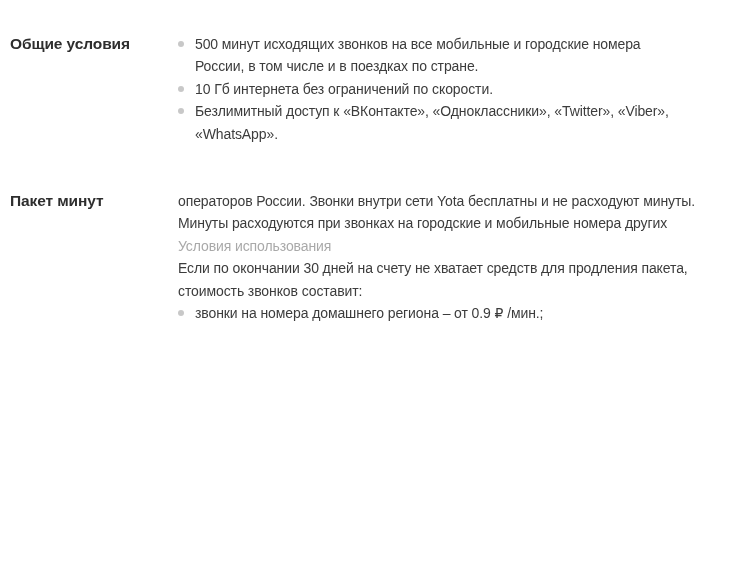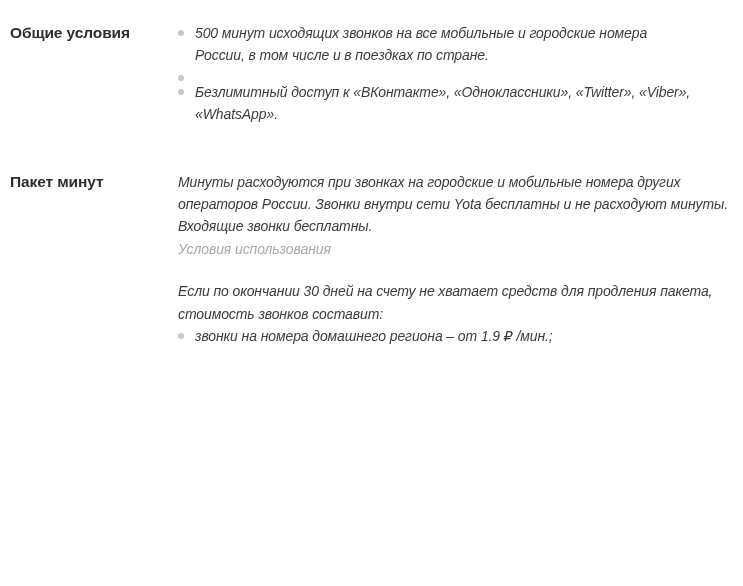--- a/index.html
+++ b/index.html
@@ -11,21 +11,21 @@
     width: 743px;
     height: 586px;
     overflow: hidden;
     font-family: "Liberation Sans", "DejaVu Sans", sans-serif;
     font-size: 14px;
     line-height: 22.4px;
     letter-spacing: -0.1px;
     color: var(--text, #3c3c3c);
   }
   .page {
-    padding-top: 22px;
+    padding-top: 33px;
     box-sizing: border-box;
     width: 618px;
   }
   .row {
     display: flex;
     align-items: flex-start;
   }
   .row + .row {
     margin-top: 45px;
   }
@@ -37,21 +37,20 @@
   .heading {
     margin: 0;
     font-size: 15.5px;
     font-weight: 700;
     line-height: 22.4px;
     color: var(--heading, #2e2e2e);
   }
   .col-right {
     flex: 1 1 auto;
     min-width: 0;
-    font-style: italic;
   }
   .bullet-list {
     margin: 0;
     padding: 0;
     list-style: none;
   }
   .bullet-item {
     display: flex;
     align-items: flex-start;
   }
@@ -72,21 +71,20 @@
   .para {
     margin: 0;
   }
   .muted-label {
     color: var(--muted, #a9a9a9);
   }
   .para-add {
     margin-top: 25px;
   }
   .para-renew {
-    margin-top: 20px;
   }
 </style>
 </head>
 <body>
 
 <div class="page">
 
   <section class="row">
     <div class="col-left">
       <h3 class="heading">Общие условия</h3>
@@ -95,57 +93,59 @@
       <ul class="bullet-list">
         <li class="bullet-item">
           <span class="dot"></span>
           <div class="li-text">
             <div class="line">500 минут исходящих звонков на все мобильные и городские номера</div>
             <div class="line">России, в том числе и в поездках по стране.</div>
           </div>
         </li>
         <li class="bullet-item">
           <span class="dot"></span>
+          <div class="li-text">
+            <div class="line">10 Гб интернета без ограничений по скорости.</div>
+          </div>
         </li>
         <li class="bullet-item">
           <span class="dot"></span>
           <div class="li-text">
             <div class="line">Безлимитный доступ к «ВКонтакте», «Одноклассники», «Twitter», «Viber»,</div>
             <div class="line">«WhatsApp».</div>
           </div>
         </li>
       </ul>
     </div>
   </section>
 
   <section class="row">
     <div class="col-left">
       <h3 class="heading">Пакет минут</h3>
     </div>
     <div class="col-right">
 
       <p class="para">
+        <span class="line" style="display:block">операторов России. Звонки внутри сети Yota бесплатны и не расходуют минуты.</span>
         <span class="line" style="display:block">Минуты расходуются при звонках на городские и мобильные номера других</span>
-        <span class="line" style="display:block">операторов России. Звонки внутри сети Yota бесплатны и не расходуют минуты.</span>
-        <span class="line" style="display:block">Входящие звонки бесплатны.</span>
       </p>
 
       <div class="muted-label">Условия использования</div>
 
 
       <p class="para para-renew">
         <span class="line" style="display:block">Если по окончании 30 дней на счету не хватает средств для продления пакета,</span>
         <span class="line" style="display:block">стоимость звонков составит:</span>
       </p>
 
       <ul class="bullet-list">
         <li class="bullet-item">
           <span class="dot"></span>
           <div class="li-text">
-            <div class="line">звонки на номера домашнего региона – от 1.9 ₽ /мин.;</div>
+            <div class="line">звонки на номера домашнего региона – от 0.9 ₽ /мин.;</div>
           </div>
         </li>
       </ul>
 
     </div>
   </section>
 
 </div>
 
 </body></html>

